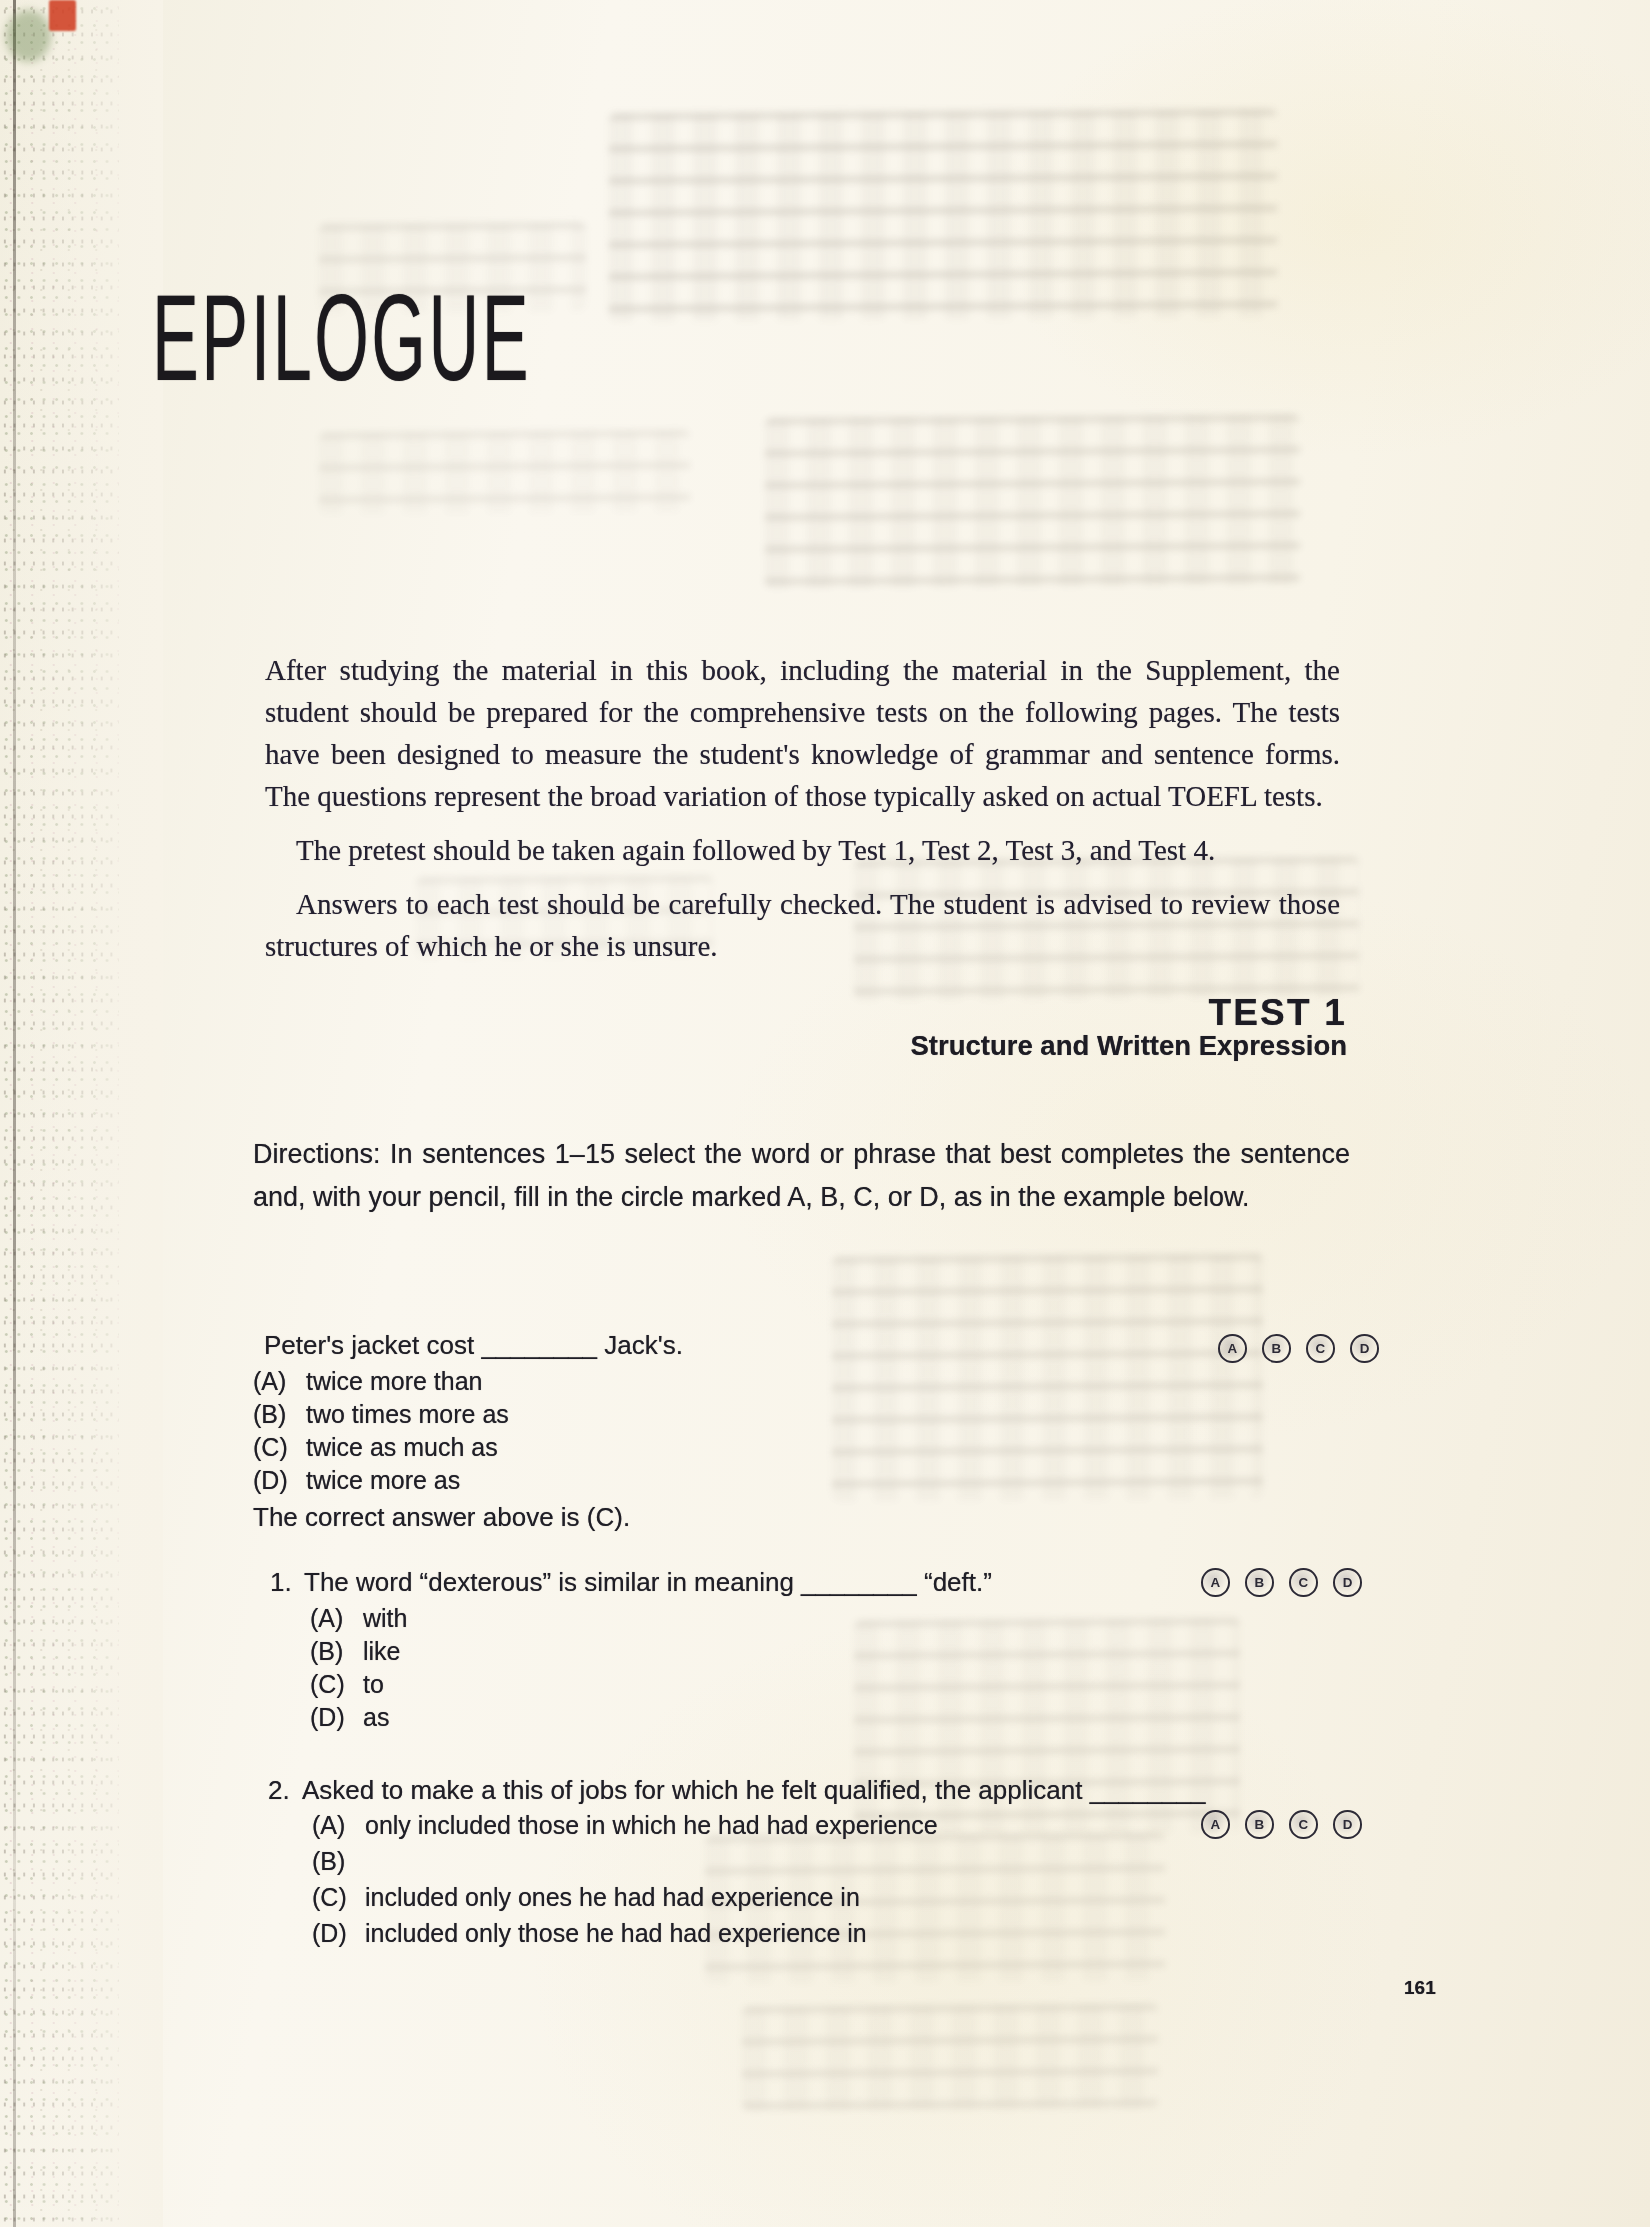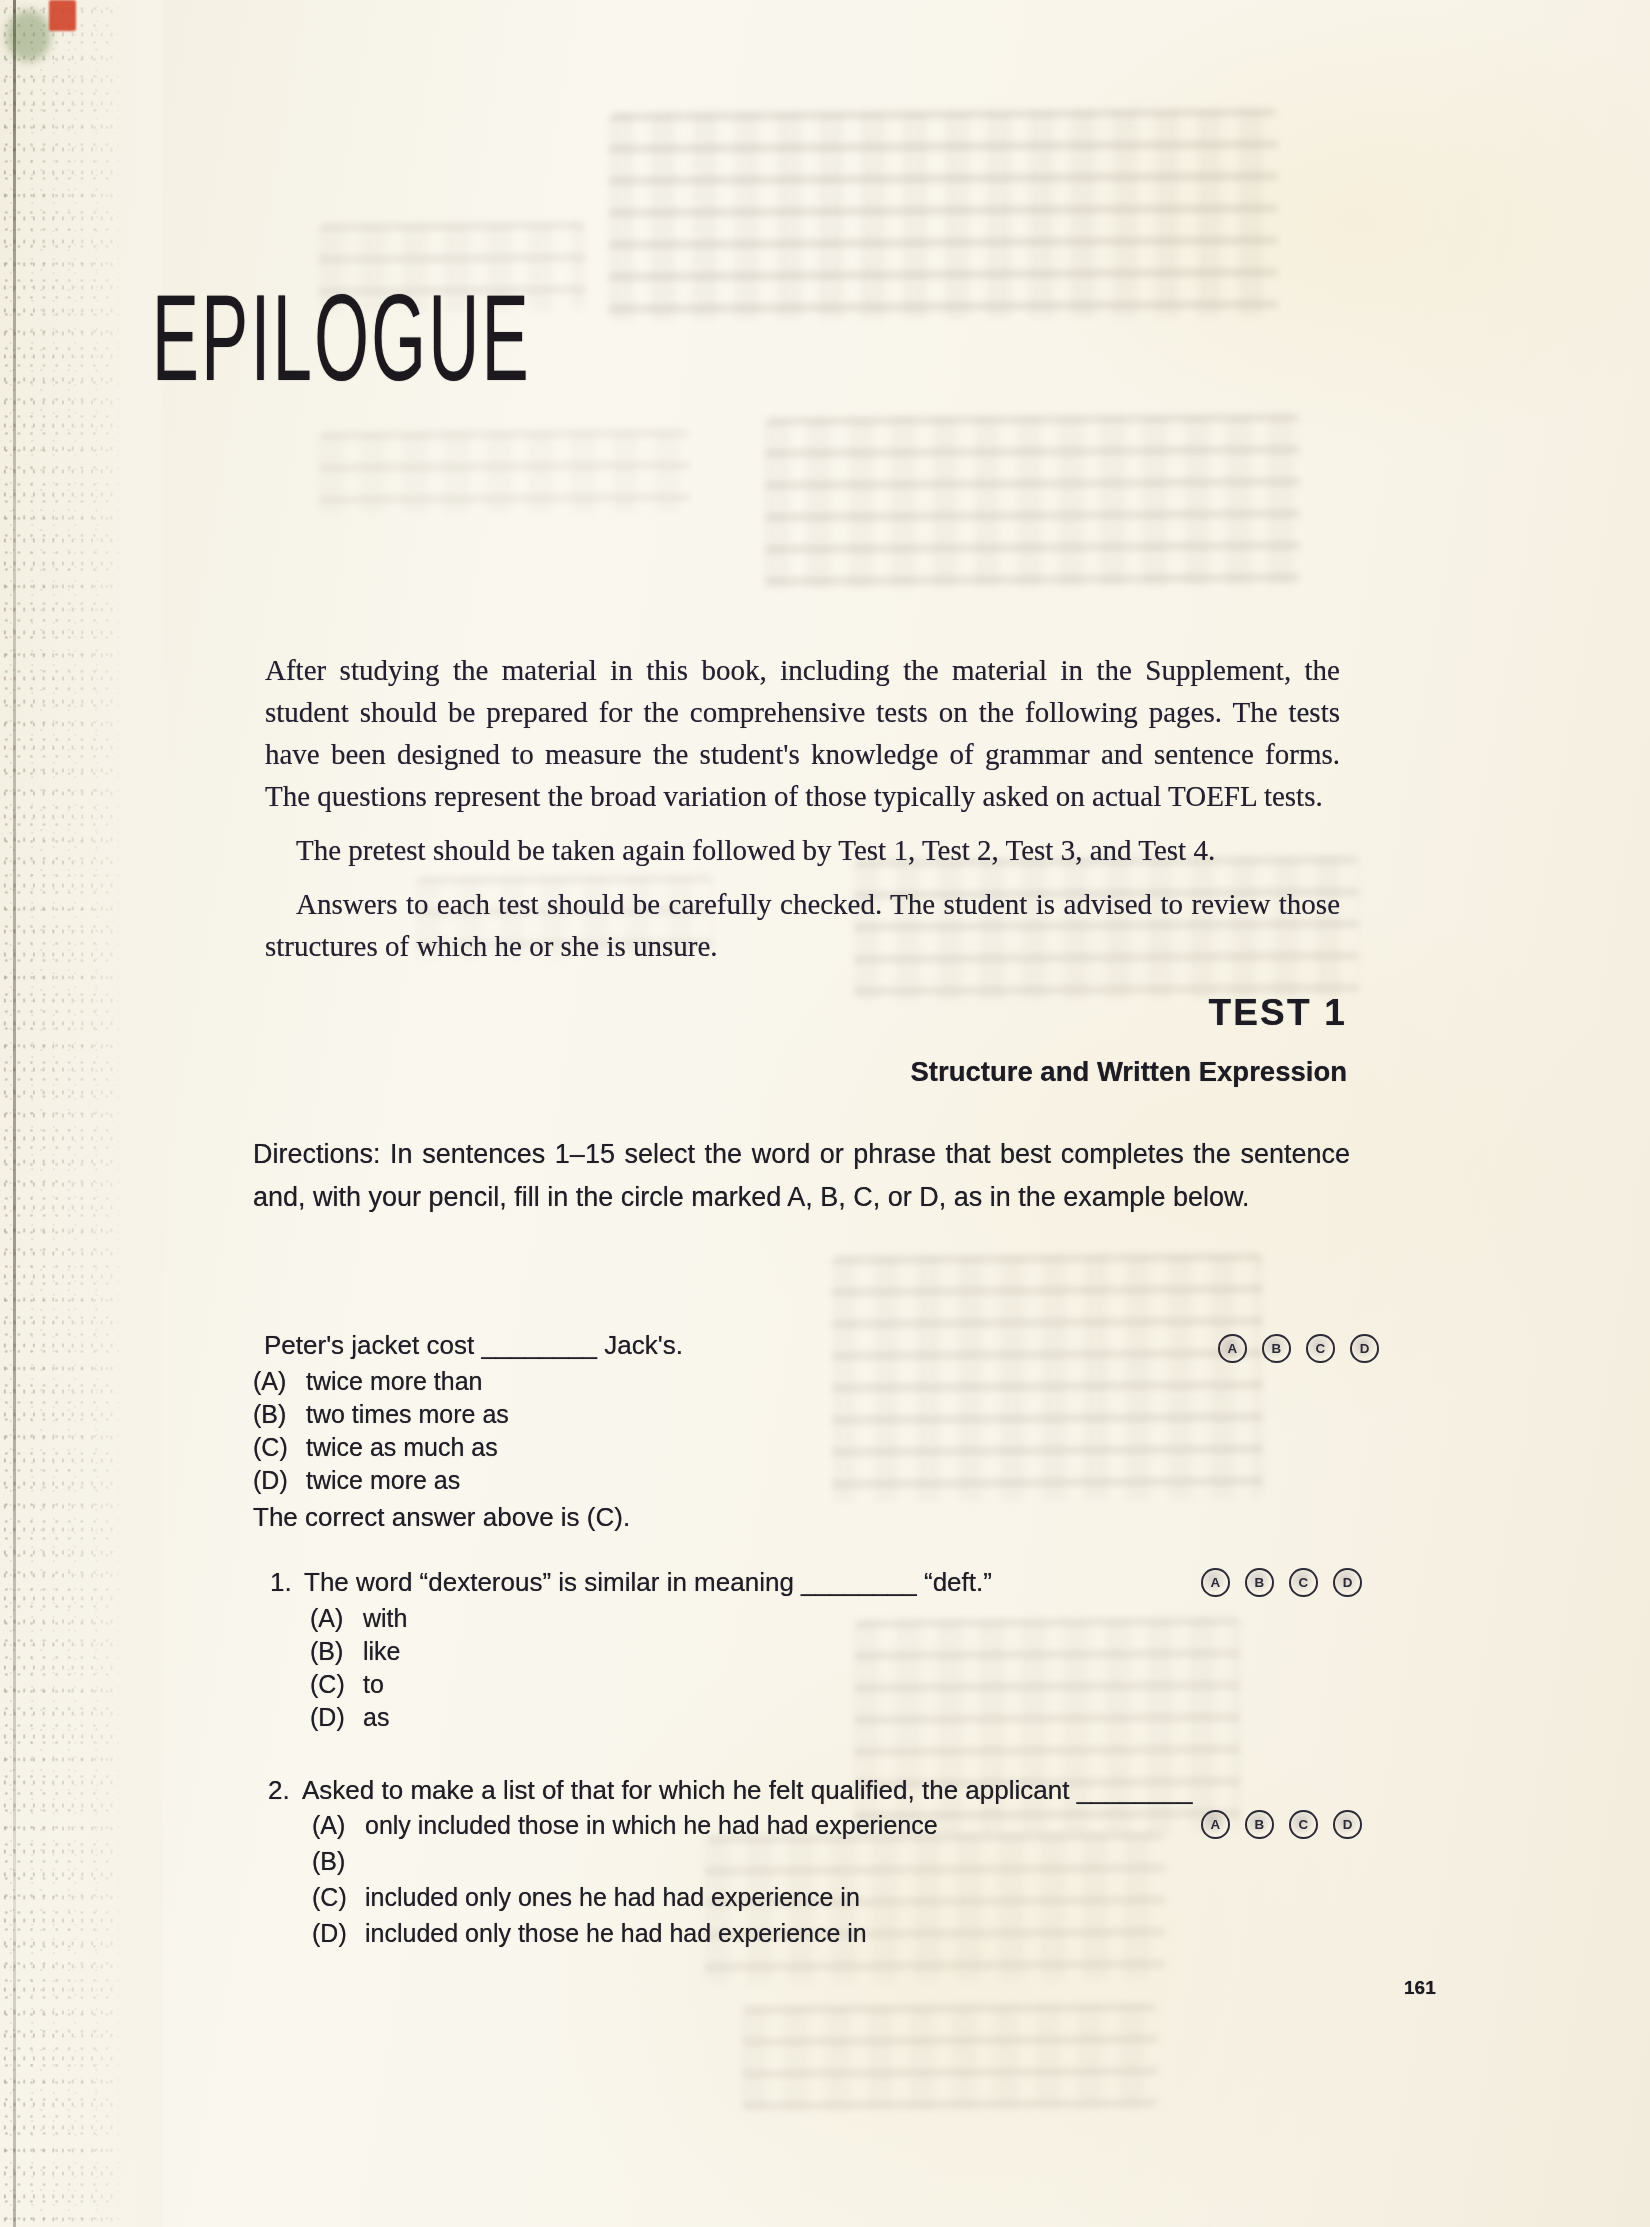--- a/index.html
+++ b/index.html
@@ -56,21 +56,21 @@
     text-shadow:0 0 1.5px rgba(25,22,28,.55);
     white-space:nowrap;
   }
   .serif{font-family:"Liberation Serif","DejaVu Serif",serif;color:#232030;}
   .intro{left:253px;top:637px;width:1099px;font-size:29px;line-height:42px;text-align:justify;text-shadow:0 0 0.7px rgba(35,30,45,.5);}
   .intro p{margin:12px;}
   .intro p.indent{text-indent:31px;}
 
   .scan-sans{text-shadow:0 0 0.7px rgba(25,24,32,.7);}
   .test-title{left:742px;top:955px;width:605px;text-align:right;font-size:37px;font-weight:700;letter-spacing:2.2px;color:#1d1c24;margin-top:37px;}
-  .section-heading{left:742px;top:1053px;width:605px;text-align:right;font-size:27.5px;line-height:37px;font-weight:700;color:#1d1c24;}
+  .section-heading{left:742px;top:1027px;width:605px;text-align:right;font-size:27.5px;line-height:37px;font-weight:700;color:#1d1c24;}
   .directions{left:253px;top:1133px;width:1097px;font-size:27px;line-height:43px;text-align:justify;font-weight:400;margin:0;}
 
   .qline{white-space:nowrap;font-size:26px;font-weight:400;}
   .qline .qnum{display:inline-block;min-width:34px;}
   .opt-rows .row{display:flex;}
   .opt-rows .lbl{flex:0 0 53px;}
   .opt-rows{font-size:25px;font-weight:400;}
   .ex-opts .row{height:33px;align-items:center;}
   .q1-opts .row{height:33px;align-items:center;}
   .q2-opts .row{height:36px;align-items:center;}
@@ -173,21 +173,21 @@
       <span class="lbl">(C)</span>
       <span>to</span>
     </div>
     <div class="row">
       <span class="lbl">(D)</span>
       <span>as</span>
     </div>
   </div>
 
   <div class="abs qline scan-sans" style="left:268px;top:1775px;">
-    <span class="qnum">2.</span><span>Asked to make a list of that for which he felt qualified, the applicant ________</span>
+    <span class="qnum">2.</span><span>Asked to make a this of jobs for which he felt qualified, the applicant ________</span>
   </div>
   <div class="abs bubbles" style="left:1201px;top:1810px;">
     <span class="bubble">A</span>
     <span class="bubble">B</span>
     <span class="bubble">C</span>
     <span class="bubble">D</span>
   </div>
   <div class="abs opt-rows q2-opts scan-sans" style="left:312px;top:1807px;">
     <div class="row">
       <span class="lbl">(A)</span>

